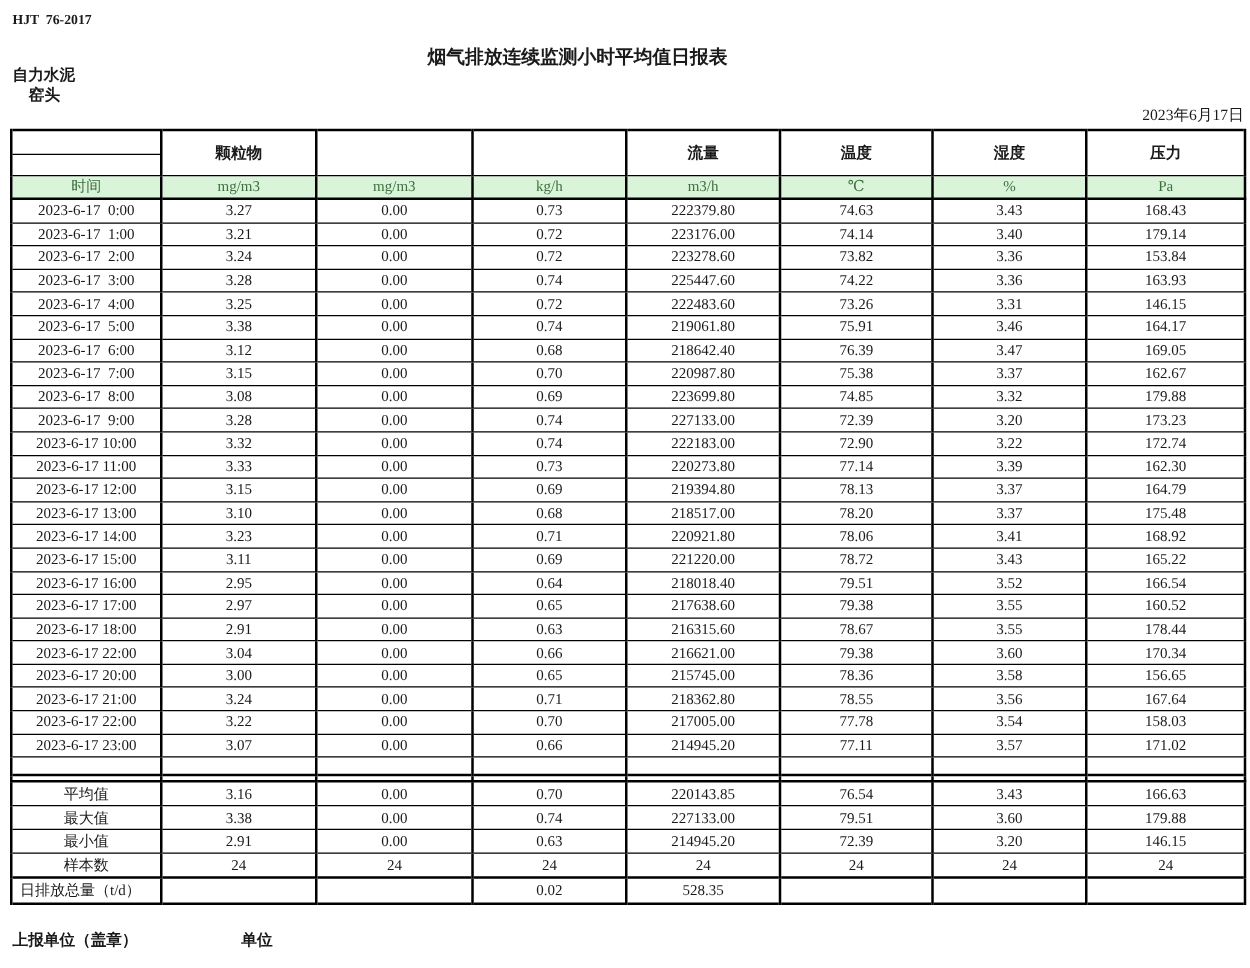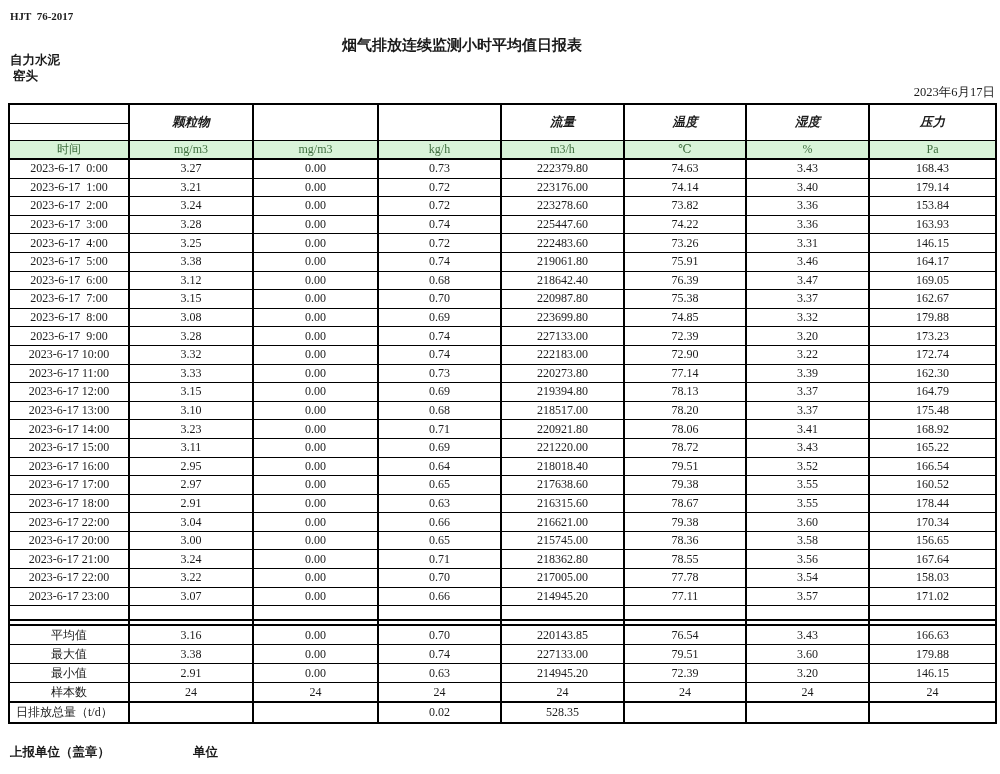--- a/index.html
+++ b/index.html
@@ -12,34 +12,34 @@
   body{
     width:1000px;height:774px;background:#fff;color:var(--ink);
     font-family:"Liberation Serif","DejaVu Serif",serif;
     font-size:12px;overflow:hidden;
   }
   .page{position:relative;width:1000px;height:774px;}
   .head{position:relative;height:103px;}
   .std{position:absolute;top:10px;left:10px;font-weight:bold;font-size:11px;white-space:pre;}
   .title{position:absolute;top:36px;left:-38px;width:100%;text-align:center;font-weight:bold;font-size:15px;}
   .company{position:absolute;top:52px;left:10px;font-weight:bold;font-size:12.5px;}
-  .location{position:absolute;top:68px;left:13px;font-weight:bold;font-size:12.5px;}
+  .location{position:absolute;top:68px;left:23px;font-weight:bold;font-size:12.5px;}
   .date{position:absolute;top:84px;left:0;width:995px;text-align:right;font-size:12.5px;}
   table.report{
     border-collapse:collapse;margin-left:8px;table-layout:fixed;width:987px;
     border:2px solid var(--line);
   }
   td,th{
     border:1px solid var(--line);
     border-left-width:2px;border-right-width:2px;
     padding:0 2px;text-align:center;vertical-align:middle;
     font-size:12px;font-weight:normal;white-space:pre;overflow:hidden;
   }
   thead th{font-weight:bold;font-size:12.5px;}
-  tr.hdrA td, tr.hdrA th{height:18px;font-style:italic;}
+  tr.hdrA td, tr.hdrA th{height:18px;}
   tr.hdrB td{height:16px;}
   tr.units td{
     height:17px;background:var(--green-bg);color:var(--green-text);
     border-bottom-width:2px;font-size:12px;margin-left:44px;
   }
   tr.datarow td{height:17.6px;}
   tr.emptyrow td{height:13px;}
   tr.spacer td{height:3px;border-top-width:2px;border-bottom-width:2px;padding:0;}
   tr.sumrow td{height:18px;}
   tr.grand td{height:19px;border-top-width:2px;}

